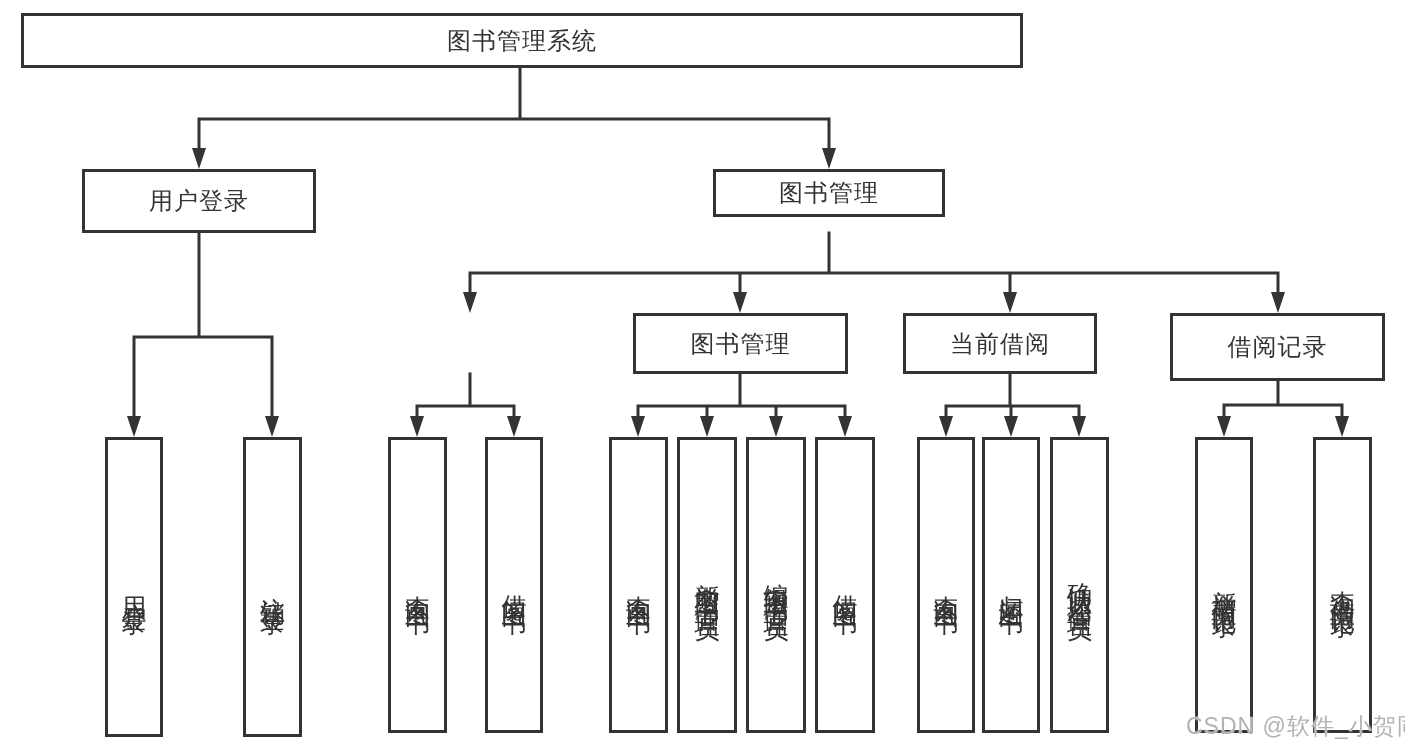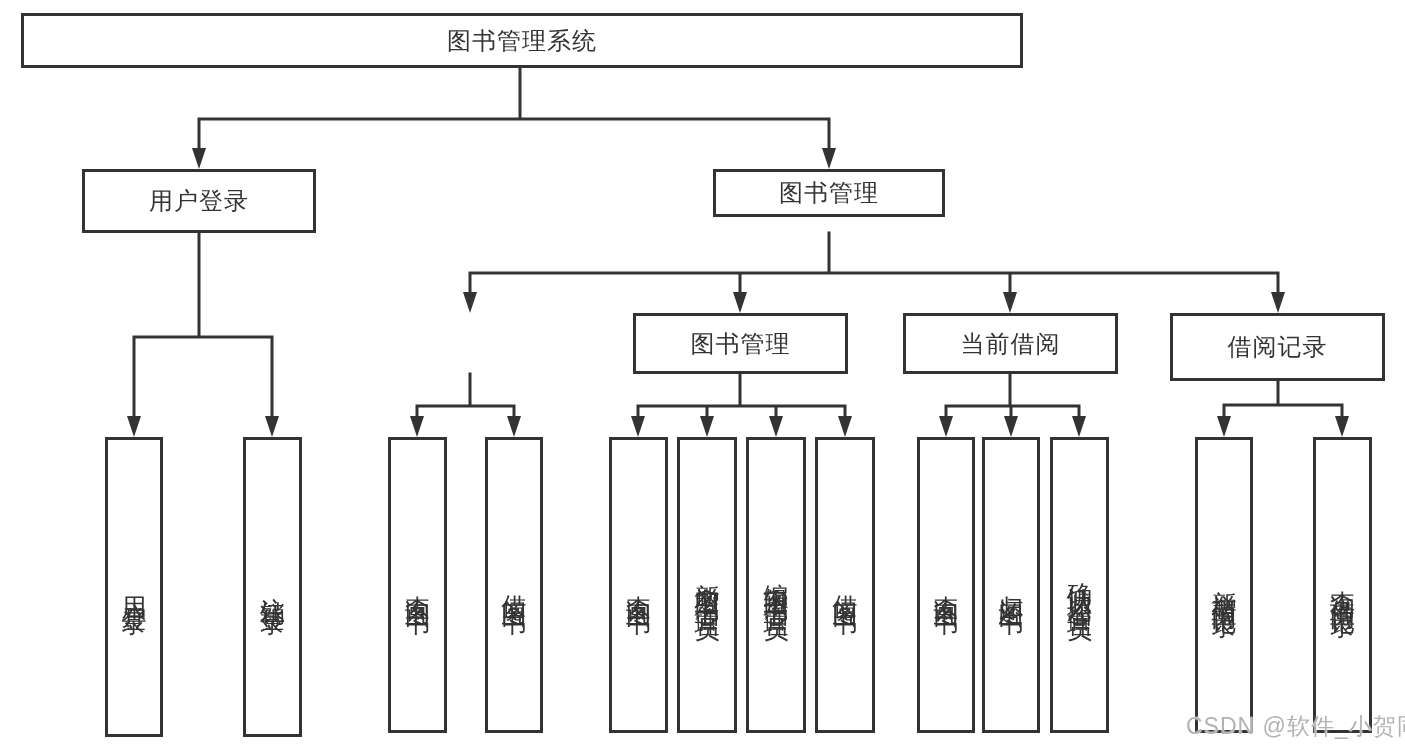--- a/index.html
+++ b/index.html
@@ -118,21 +118,21 @@
   <div class="node h" style="left:82px; top:169px; width:234px; height:64px;">
     <span>用户登录</span>
   </div>
   <div class="node h" style="left:713px; top:169px; width:232px; height:48px;">
     <span>图书管理</span>
   </div>
 
   <div class="node h" style="left:633px; top:313px; width:215px; height:61px;">
     <span>图书管理</span>
   </div>
-  <div class="node h" style="left:903px; top:313px; width:215px; height:61px;">
+  <div class="node h" style="left:903px; top:313px; width:194px; height:61px;">
     <span>当前借阅</span>
   </div>
   <div class="node h" style="left:1170px; top:313px; width:215px; height:68px;">
     <span>借阅记录</span>
   </div>
 
   <div class="node v" style="left:105px; top:437px; width:58px; height:300px;">
     <span>用户登录</span>
   </div>
   <div class="node v" style="left:243px; top:437px; width:59px; height:300px;">

